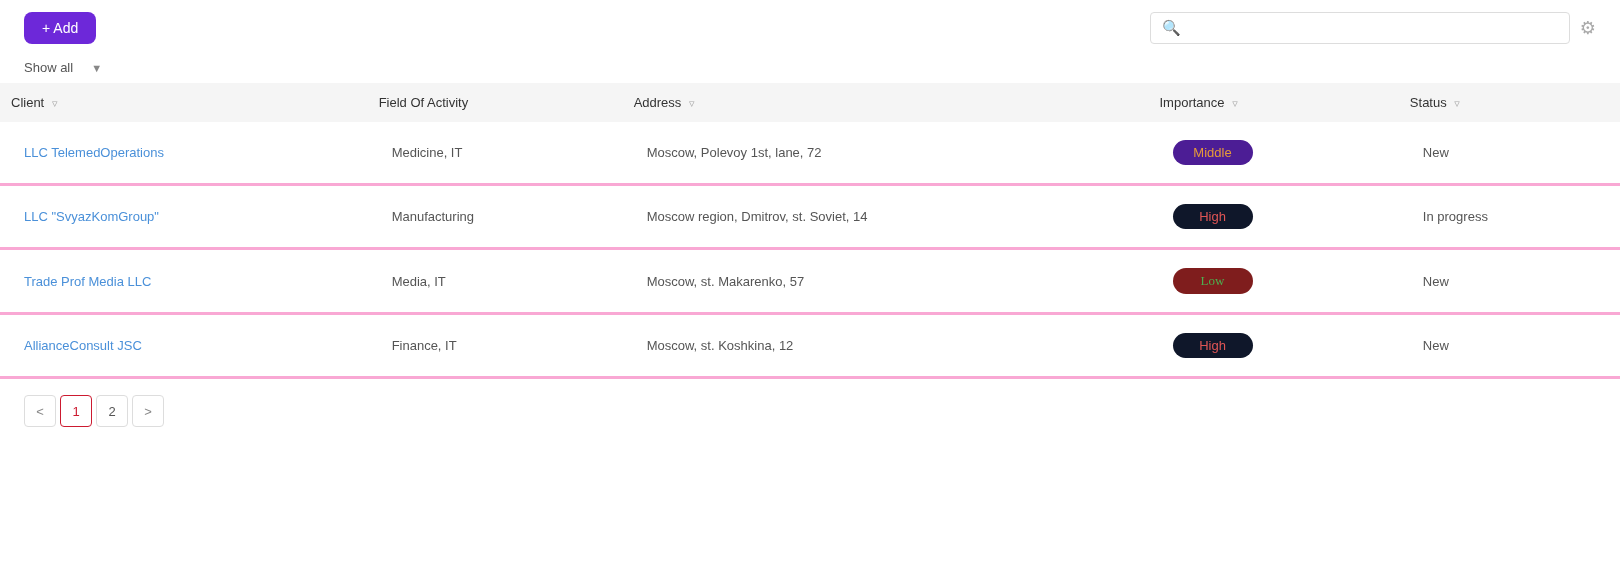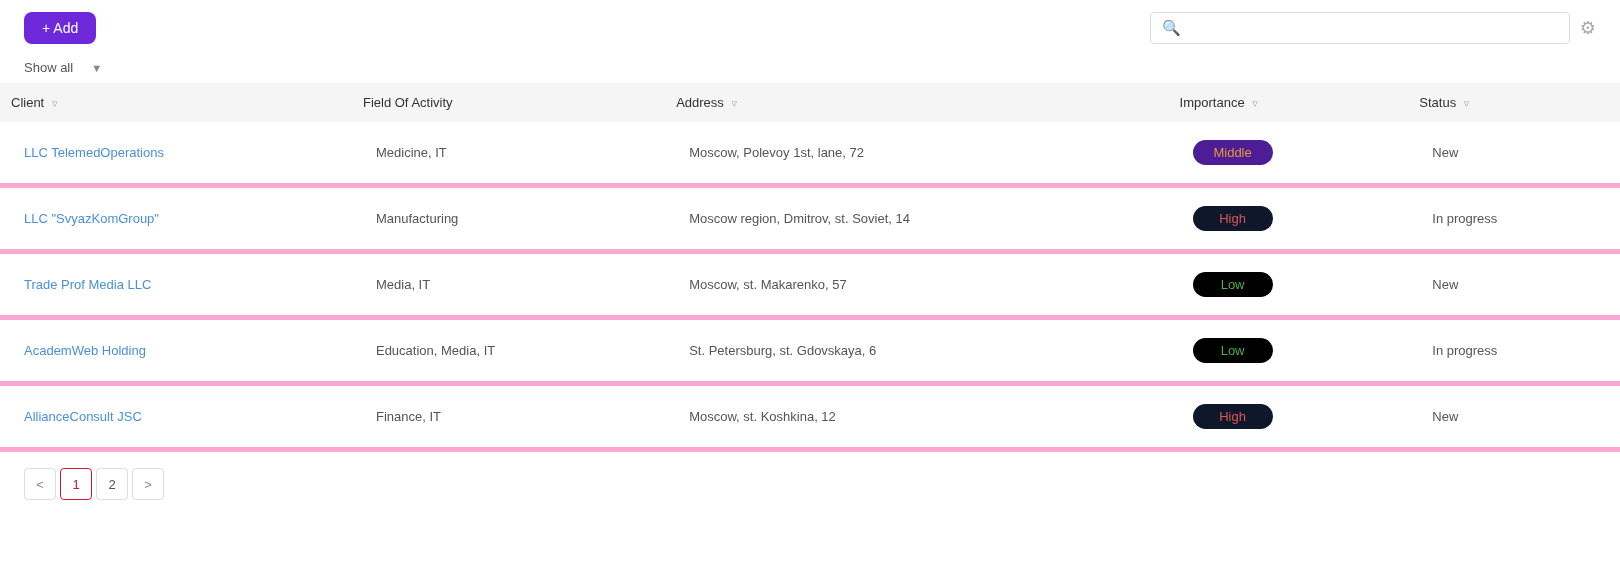--- a/index.html
+++ b/index.html
@@ -99,21 +99,21 @@
       color: #333;
     }
 
     thead th .filter-icon {
       color: #aaa;
       margin-left: 4px;
       font-size: 11px;
     }
 
     tbody tr {
-      border-bottom: 5px solid #f9a8d4;
+      border-bottom: 3px solid #f9a8d4;
     }
 
     tbody td {
       padding: 18px 24px;
       font-size: 13px;
       color: #555;
       vertical-align: middle;
     }
 
     .client-link {
@@ -135,22 +135,23 @@
       background: #4c1d95;
       color: #e59a3a;
     }
 
     .badge-high {
       background: #0f172a;
       color: #e05555;
     }
 
     .badge-low {
-      background: #000000;
+      background: #7f1d1d;
       color: #4caf50;
+      font-family: Liberation Serif, serif;
     }
 
     .pagination {
       display: flex;
       align-items: center;
       gap: 4px;
       padding: 16px 24px;
     }
 
     .page-btn {
@@ -249,31 +250,20 @@
       </td>
       <td>Media, IT</td>
       <td>Moscow, st. Makarenko, 57</td>
       <td>
         <span class="badge badge-low">Low</span>
       </td>
       <td>New</td>
     </tr>
       <tr>
       <td>
-        <a href="#" class="client-link">AcademWeb Holding</a>
-      </td>
-      <td>Education, Media, IT</td>
-      <td>St. Petersburg, st. Gdovskaya, 6</td>
-      <td>
-        <span class="badge badge-low">Low</span>
-      </td>
-      <td>In progress</td>
-    </tr>
-      <tr>
-      <td>
         <a href="#" class="client-link">AllianceConsult JSC</a>
       </td>
       <td>Finance, IT</td>
       <td>Moscow, st. Koshkina, 12</td>
       <td>
         <span class="badge badge-high">High</span>
       </td>
       <td>New</td>
     </tr>
     </tbody>

